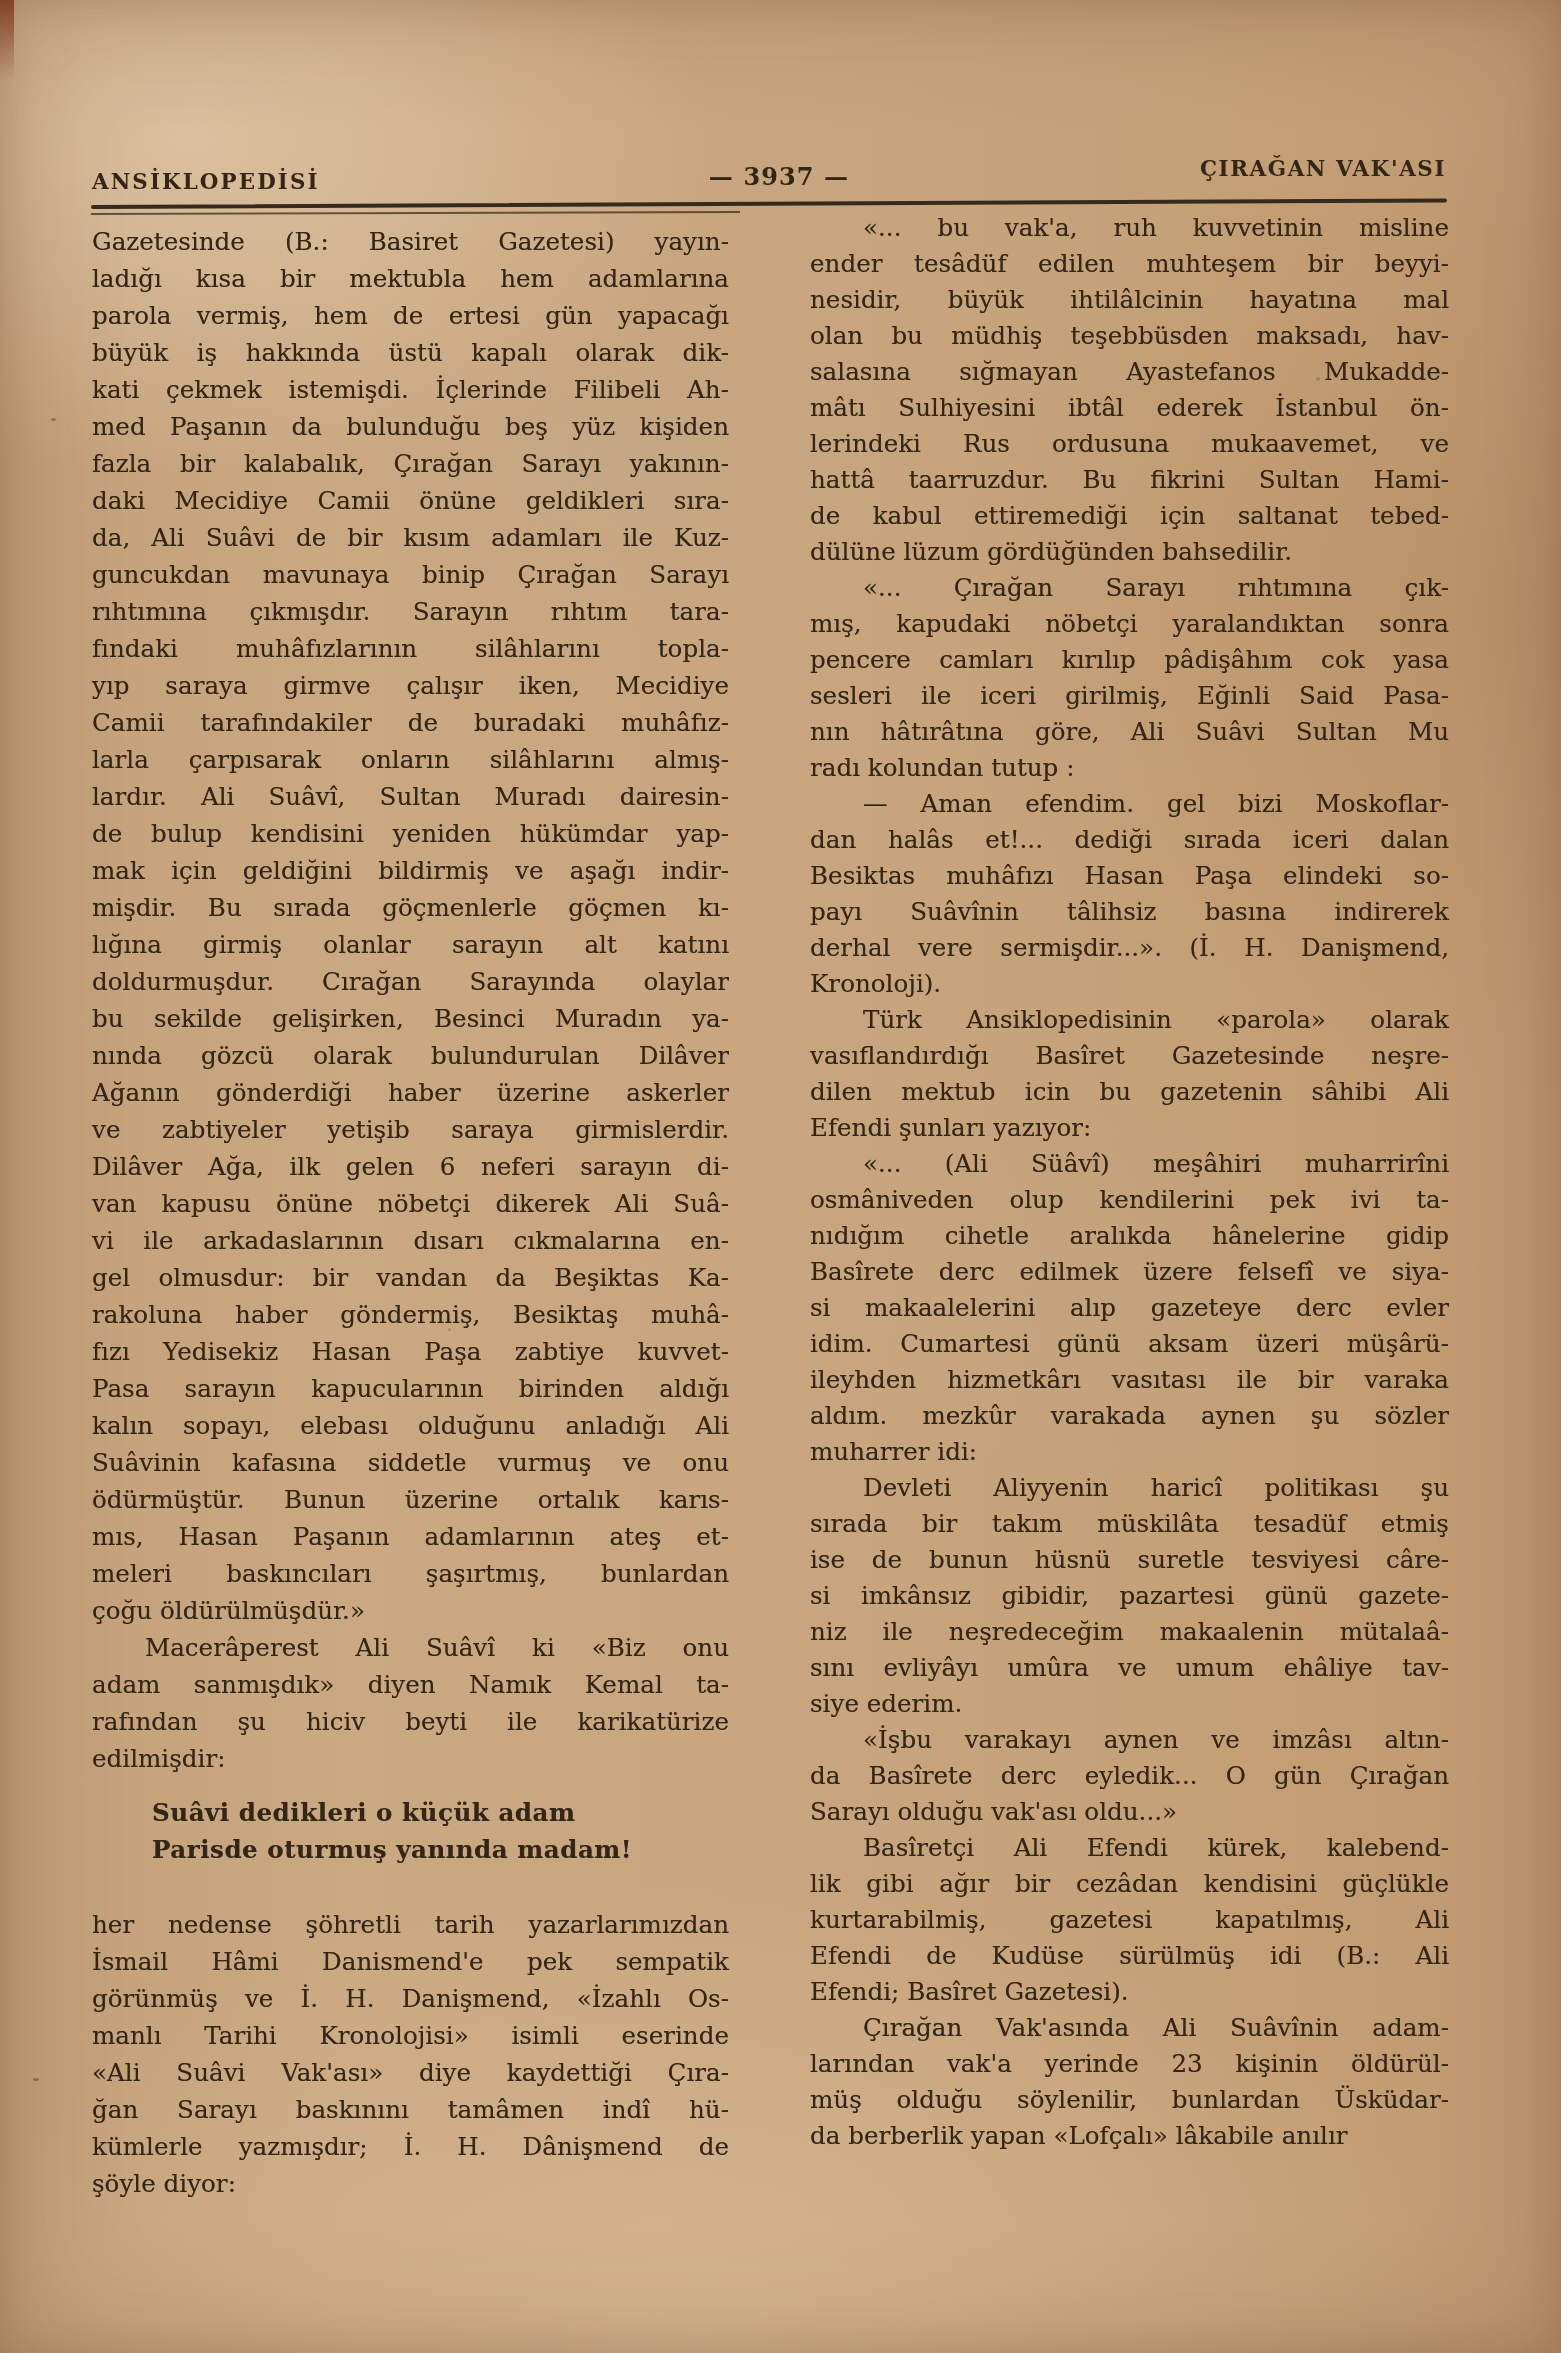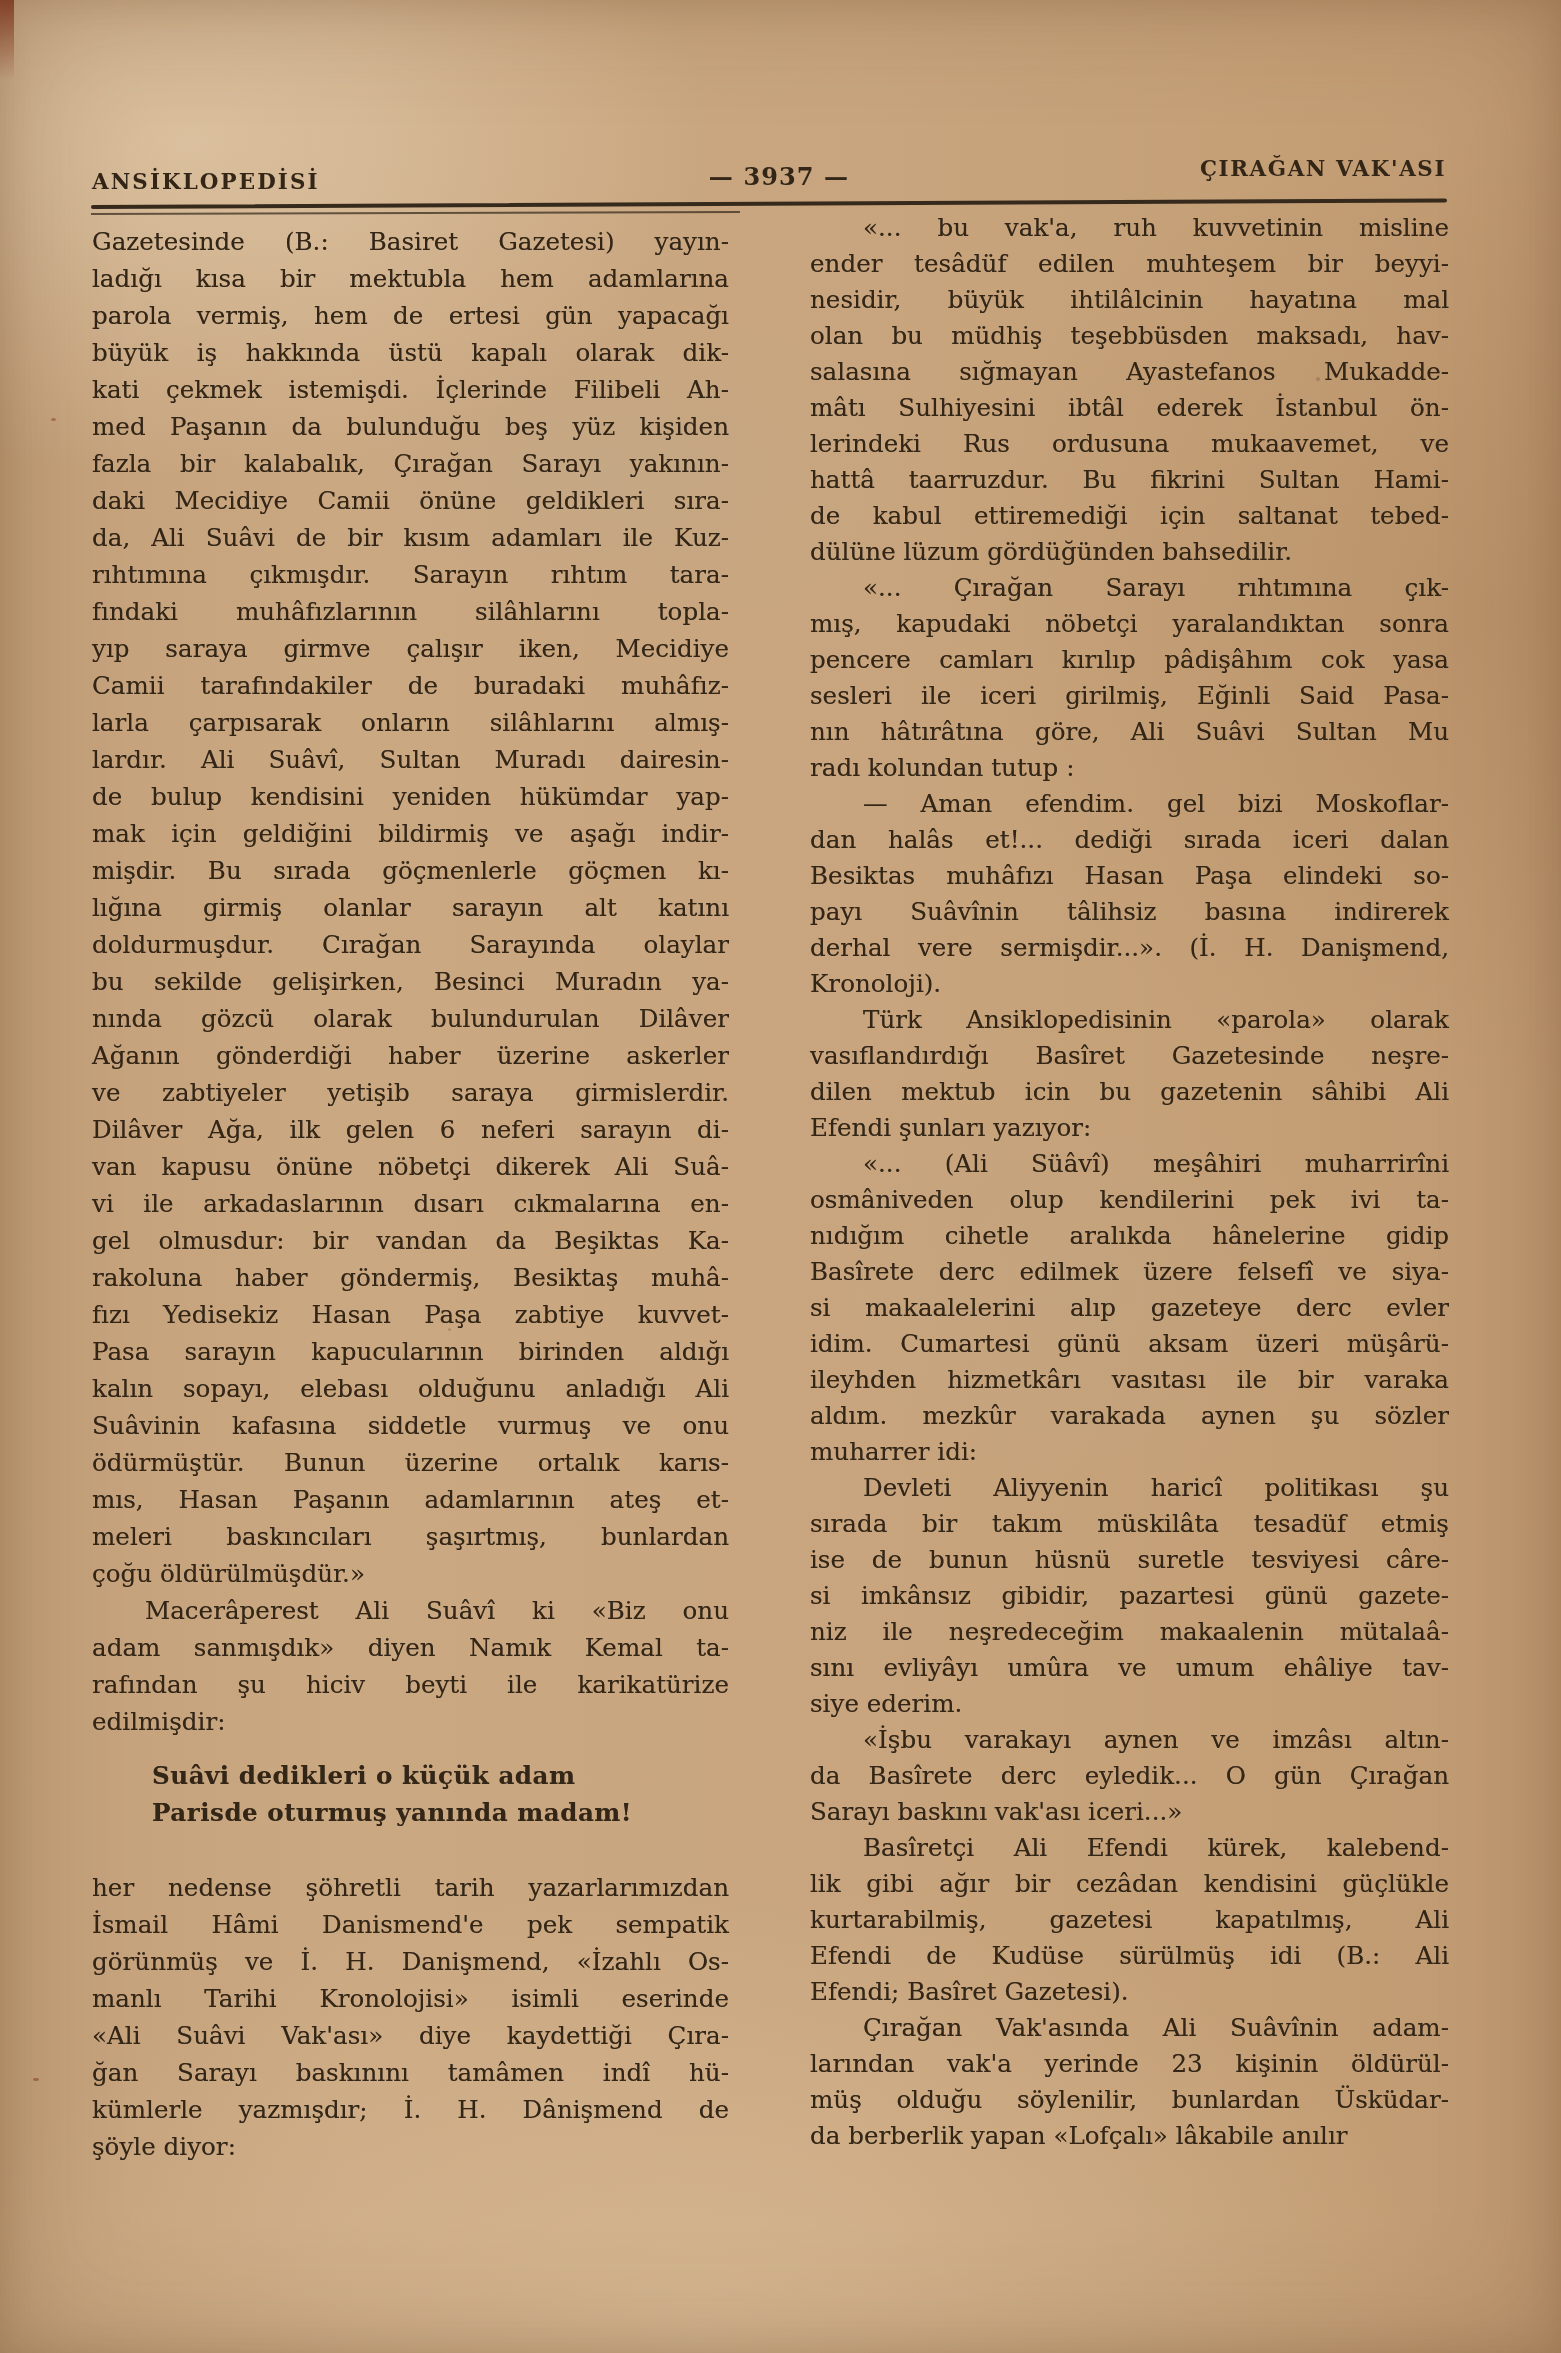--- a/index.html
+++ b/index.html
@@ -97,20 +97,21 @@
   <div class="col" id="col-left">
       <div class="line">Gazetesinde (B.: Basiret Gazetesi) yayın-</div>
       <div class="line">ladığı kısa bir mektubla hem adamlarına</div>
       <div class="line">parola vermiş, hem de ertesi gün yapacağı</div>
       <div class="line">büyük iş hakkında üstü kapalı olarak dik-</div>
       <div class="line">kati çekmek istemişdi. İçlerinde Filibeli Ah-</div>
       <div class="line">med Paşanın da bulunduğu beş yüz kişiden</div>
       <div class="line">fazla bir kalabalık, Çırağan Sarayı yakının-</div>
       <div class="line">daki Mecidiye Camii önüne geldikleri sıra-</div>
       <div class="line">da, Ali Suâvi de bir kısım adamları ile Kuz-</div>
+      <div class="line">guncukdan mavunaya binip Çırağan Sarayı</div>
       <div class="line">rıhtımına çıkmışdır. Sarayın rıhtım tara-</div>
       <div class="line">fındaki muhâfızlarının silâhlarını topla-</div>
       <div class="line">yıp saraya girmve çalışır iken, Mecidiye</div>
       <div class="line">Camii tarafındakiler de buradaki muhâfız-</div>
       <div class="line">larla çarpısarak onların silâhlarını almış-</div>
       <div class="line">lardır. Ali Suâvî, Sultan Muradı dairesin-</div>
       <div class="line">de bulup kendisini yeniden hükümdar yap-</div>
       <div class="line">mak için geldiğini bildirmiş ve aşağı indir-</div>
       <div class="line">mişdir. Bu sırada göçmenlerle göçmen kı-</div>
       <div class="line">lığına girmiş olanlar sarayın alt katını</div>
@@ -186,21 +187,21 @@
       <div class="line end">muharrer idi:</div>
       <div class="line indent">Devleti Aliyyenin haricî politikası şu</div>
       <div class="line">sırada bir takım müskilâta tesadüf etmiş</div>
       <div class="line">ise de bunun hüsnü suretle tesviyesi câre-</div>
       <div class="line">si imkânsız gibidir, pazartesi günü gazete-</div>
       <div class="line">niz ile neşredeceğim makaalenin mütalaâ-</div>
       <div class="line">sını evliyâyı umûra ve umum ehâliye tav-</div>
       <div class="line end">siye ederim.</div>
       <div class="line indent">«İşbu varakayı aynen ve imzâsı altın-</div>
       <div class="line">da Basîrete derc eyledik... O gün Çırağan</div>
-      <div class="line end">Sarayı baskını vak'ası iceri...»</div>
+      <div class="line end">Sarayı olduğu vak'ası oldu...»</div>
       <div class="line indent">Basîretçi Ali Efendi kürek, kalebend-</div>
       <div class="line">lik gibi ağır bir cezâdan kendisini güçlükle</div>
       <div class="line">kurtarabilmiş, gazetesi kapatılmış, Ali</div>
       <div class="line">Efendi de Kudüse sürülmüş idi (B.: Ali</div>
       <div class="line end">Efendi; Basîret Gazetesi).</div>
       <div class="line indent">Çırağan Vak'asında Ali Suâvînin adam-</div>
       <div class="line">larından vak'a yerinde 23 kişinin öldürül-</div>
       <div class="line">müş olduğu söylenilir, bunlardan Üsküdar-</div>
       <div class="line end">da berberlik yapan «Lofçalı» lâkabile anılır</div>
     </div>

